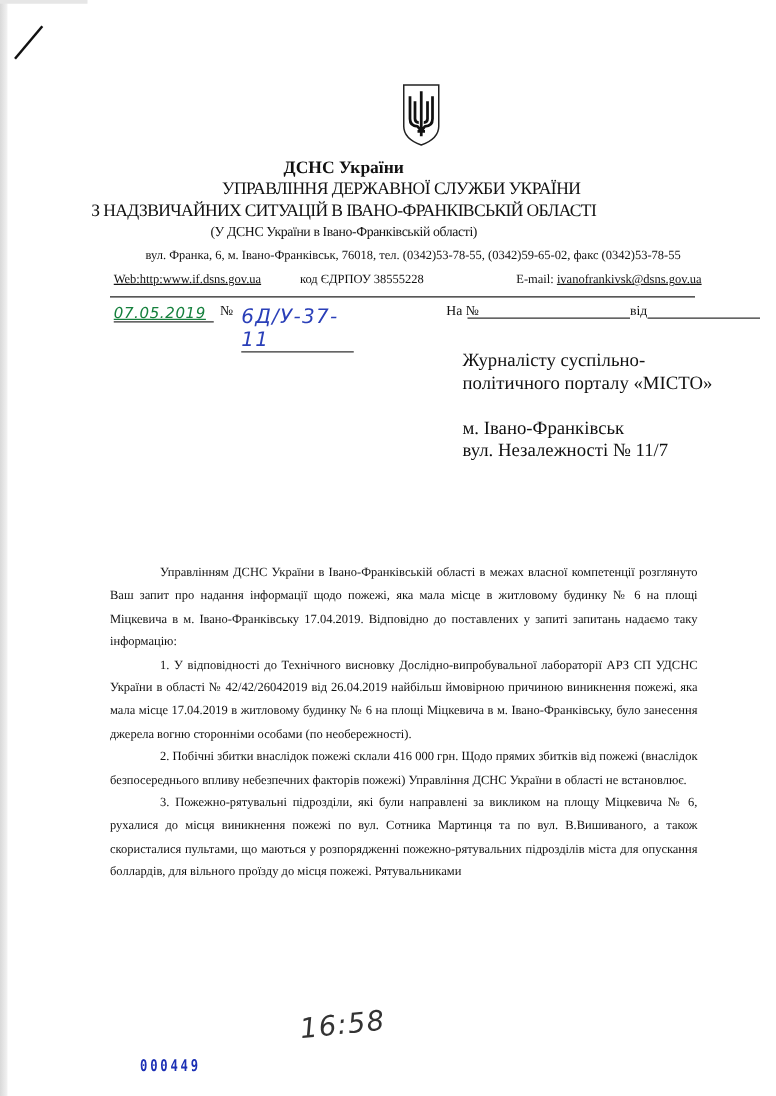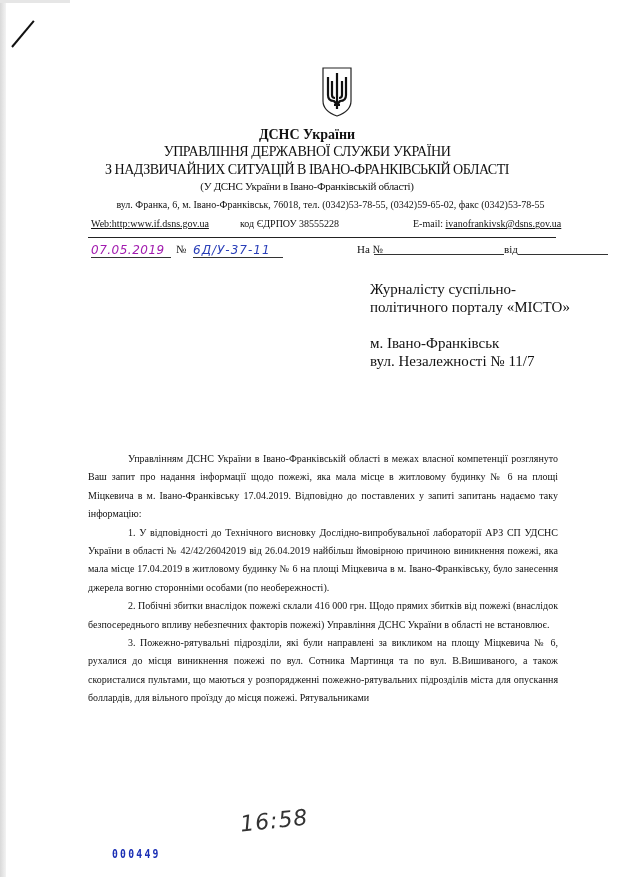--- a/index.html
+++ b/index.html
@@ -17,48 +17,48 @@
     position: absolute; left: 0; top: 0; width: 70px; height: 3px; background: #e6e6e6;
   }
   .slash-mark {
     position: absolute; left: 12px; top: 30px; width: 34px; height: 2px;
     background: #111; transform: rotate(-50deg); transform-origin: left center;
     top: 46px;
   }
   .coat {
     position: absolute; left: 322px; top: 67px; width: 30px; height: 50px;
   }
-  .header { position: absolute; left: 0; width: 550px; text-align: center; padding-left: 32px; }
+  .header { position: absolute; left: 0; width: 550px; text-align: center; }
   .h-dsns { top: 127px; font-weight: bold; font-size: 14px; }
-  .h-line1 { top: 144px; font-size: 14px; letter-spacing: -0.4px; }
+  .h-line1 { top: 144px; font-size: 14px; letter-spacing: -0.4px; margin-left: 46px; }
   .h-line2 { top: 162px; font-size: 14px; letter-spacing: -0.5px; }
   .h-short { top: 180px; font-size: 11px; letter-spacing: -0.3px; }
   .contact1 {
     position: absolute; top: 199px; left: 0; width: 621px; text-align: center;
     font-size: 10px; left: 20px;
   }
   .contact2 {
     position: absolute; top: 218px; font-size: 10px;
   }
   .web { left: 91px; text-decoration: underline; }
   .edrpou { left: 240px; }
   .email-label { left: 413px; }
   .email-val { text-decoration: underline; }
   .rule {
     position: absolute; left: 88px; top: 237px; width: 468px; height: 1px; background: #222;
   }
   .ref-row { position: absolute; top: 243px; font-size: 11px; }
   .ref-date {
-    left: 91px; color: #a21caf; font-family: "DejaVu Sans", sans-serif; font-style: italic;
-    font-size: 12px; border-bottom: 1px solid #333; width: 80px; letter-spacing: 0.5px;
+    left: 91px; color: #15803d; font-family: "DejaVu Sans", sans-serif; font-style: italic;
+    font-size: 12px; border-bottom: 1px solid #333; width: 80px; letter-spacing: 0.5px; text-decoration: underline;
   }
   .ref-no-label { left: 176px; }
   .ref-no {
     left: 193px; color: #2a3fb8; font-family: "DejaVu Sans", sans-serif; font-style: italic;
-    font-size: 12px; border-bottom: 1px solid #333; width: 90px; letter-spacing: 1px;
+    font-size: 16px; border-bottom: 1px solid #333; width: 90px; letter-spacing: 1px;
   }
   .na-label { left: 357px; }
   .na-line { left: 374px; top: 254px; width: 130px; height: 1px; background: #333; position: absolute; }
   .vid-label { left: 504px; }
   .vid-line { left: 518px; top: 254px; width: 90px; height: 1px; background: #333; position: absolute; }
 
   .recipient {
     position: absolute; left: 370px; top: 280px; font-size: 15px; line-height: 18px;
     font-family: "Liberation Serif", serif;
   }

